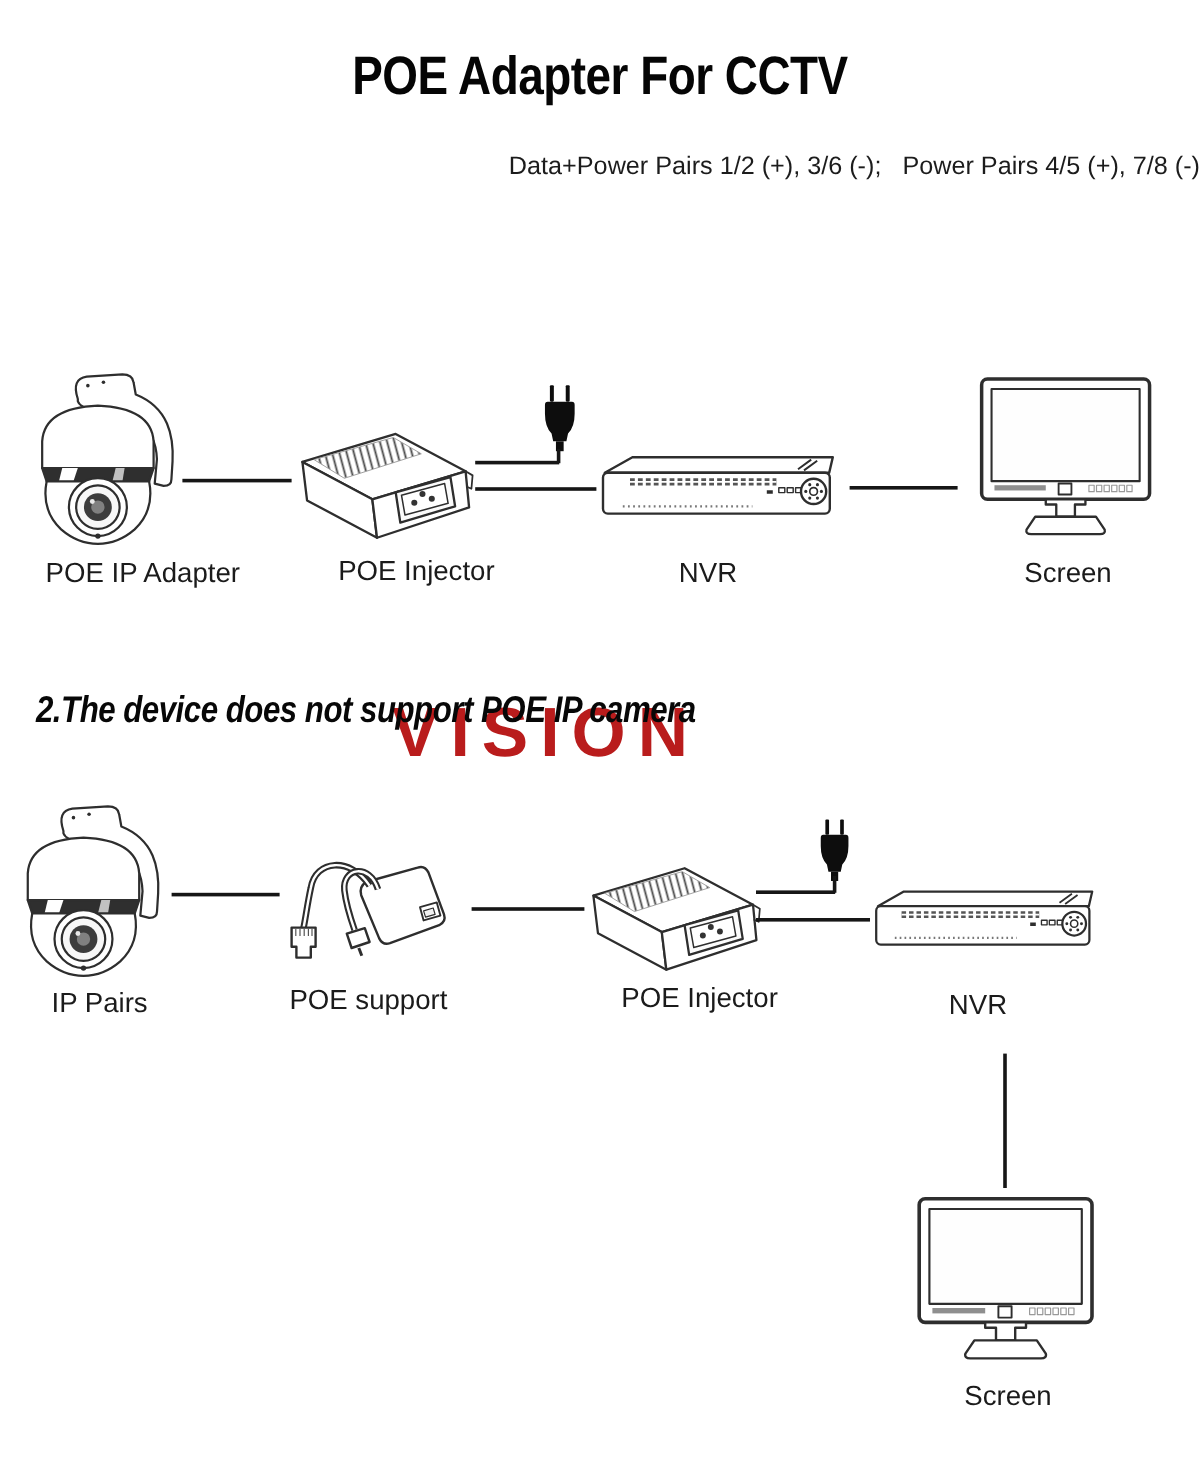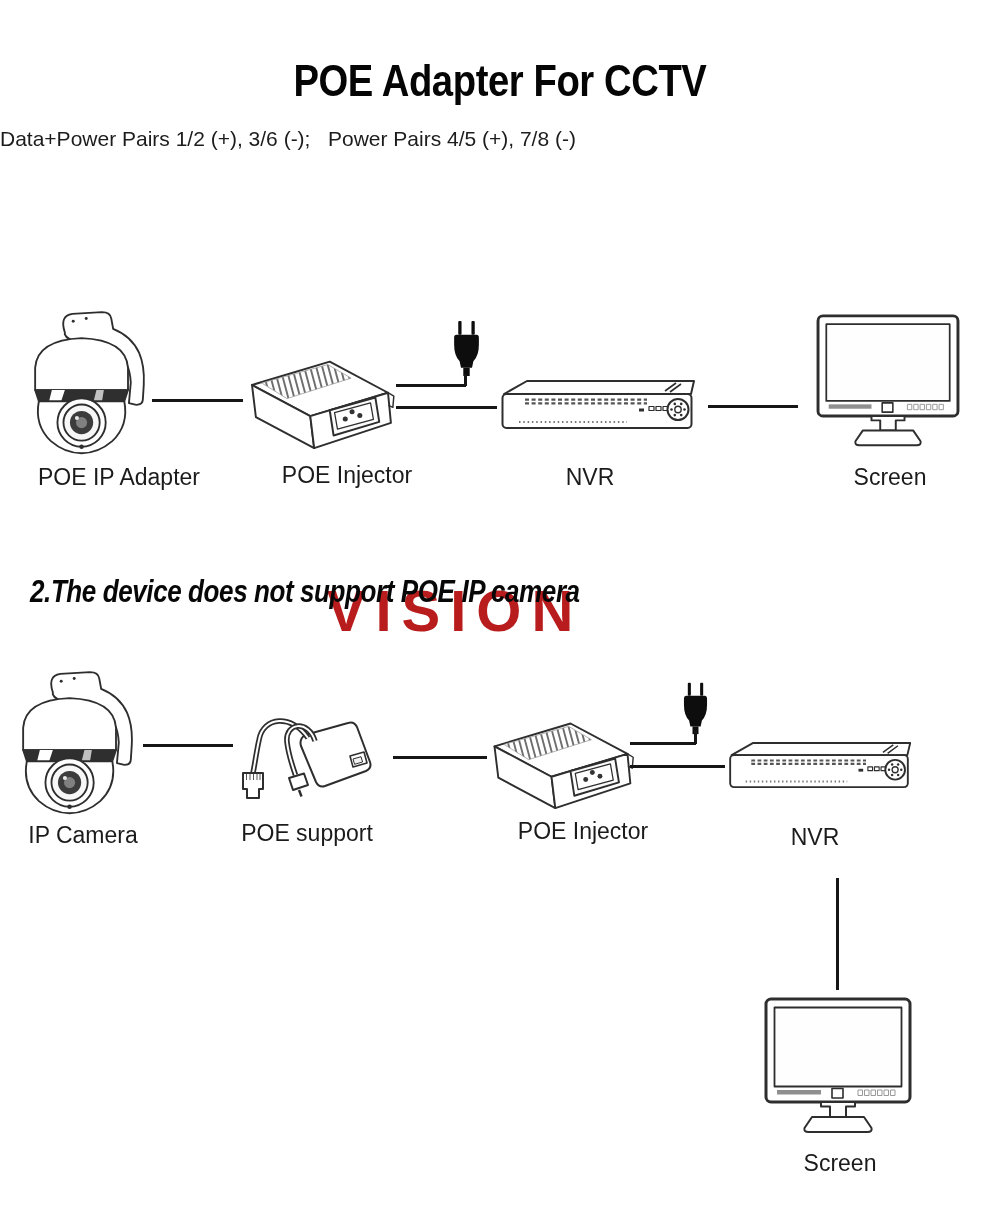--- a/index.html
+++ b/index.html
@@ -1,24 +1,24 @@
 <!DOCTYPE html>
 <html><head>
 <meta charset="utf-8">
 <style>
   * { margin:0; padding:0; box-sizing:border-box; }
   html,body { background:#ffffff; }
   body { font-family:"Liberation Sans", sans-serif; color:#111; }
   .canvas { position:relative; width:1000px; height:1226px; background:#ffffff; overflow:hidden; }
 
-  .page-title { position:absolute; top:55px; left:0; width:1000px; text-align:center;
+  .page-title { position:absolute; top:37px; left:0; width:1000px; text-align:center;
     font-size:45px; font-weight:700; color:#050505; white-space:nowrap; }
   .page-title .cond { display:inline-block; transform:scaleX(0.85); letter-spacing:-0.5px; }
 
-  .subtitle { position:absolute; top:127px; left:0; width:1000px; text-align:left;
+  .subtitle { position:absolute; top:127px; left:0; width:1000px; text-align:right;
     font-size:21px; color:#1c1c1c; white-space:pre; }
 
   .heading { position:absolute; left:30px; font-size:31px; font-weight:700; color:#070707; white-space:nowrap; }
   .heading .cond { display:inline-block; transform:scaleX(0.84); transform-origin:left center; letter-spacing:-0.5px; }
 
   .watermark { position:absolute; top:577px; left:455px; transform:translateX(-50%);
     font-size:58px; font-weight:700; letter-spacing:10px; color:#b91c1c; white-space:nowrap; }
 
   .dev { position:absolute; overflow:visible; }
 
@@ -204,21 +204,21 @@
       <use href="#sym-plug"></use>
     </svg>
   <div class="vline" style="left:694px; top:730px; height:14px;"></div>
   <div class="cline" style="left:630px; top:742px; width:66px;"></div>
 
   <div class="cline" style="left:630px; top:765px; width:95px;"></div>
   <svg class="dev" style="left:725px; top:740px; width:188px; height:51px;">
       <use href="#sym-nvr"></use>
     </svg>
 
-  <div class="lbl" style="left:83px; top:822px;">IP Camera</div>
+  <div class="lbl" style="left:83px; top:822px;">IP Pairs</div>
   <div class="lbl" style="left:307px; top:820px;">POE support</div>
   <div class="lbl" style="left:583px; top:818px;">POE Injector</div>
   <div class="lbl" style="left:815px; top:824px;">NVR</div>
 
   <div class="vline" style="left:836px; top:878px; height:112px;"></div>
   <svg class="dev" style="left:763px; top:996px; width:150px; height:142px;">
       <use href="#sym-monitor"></use>
     </svg>
   <div class="lbl" style="left:840px; top:1150px;">Screen</div>
 

